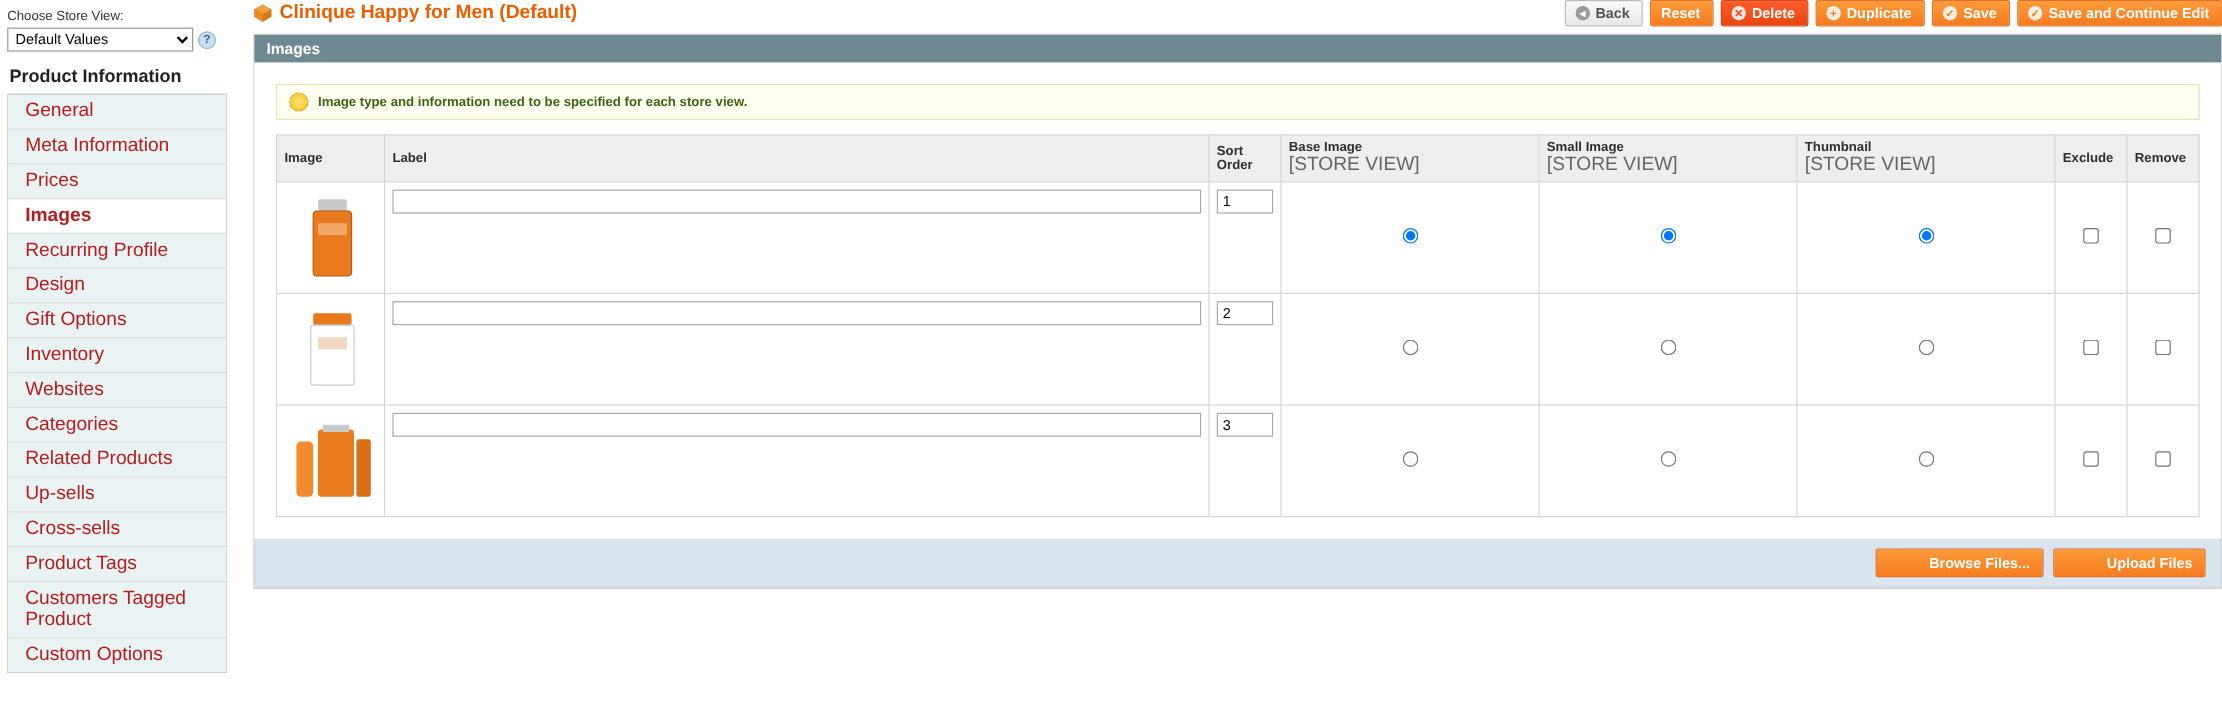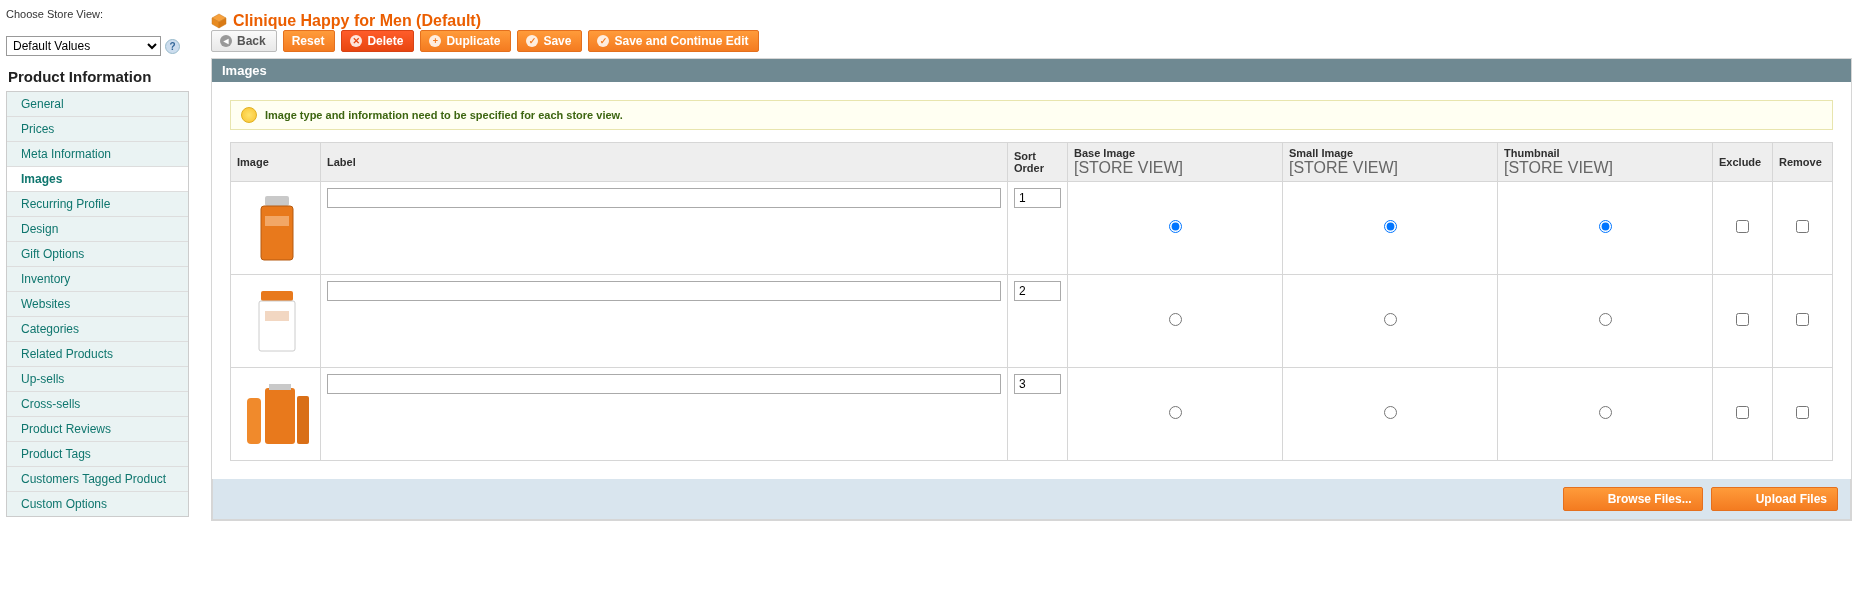--- a/index.html
+++ b/index.html
@@ -3,36 +3,36 @@
 <meta charset="utf-8">
 <style>
 * { box-sizing: border-box; margin: 0; padding: 0; }
 body { font-family: Arial, Helvetica, sans-serif; font-size: 12px; color: #2f2f2f; background: #fff; }
 
 .container { display: flex; width: 1852px; }
 
 
 .sidebar { width: 195px; flex-shrink: 0; padding: 4px 6px 0 6px; }
 .store-switcher { padding: 4px 0 8px 0; }
-.store-switcher .lbl { font-size: 11px; color: #333; margin-bottom: 16px; }
+.store-switcher .lbl { font-size: 11px; color: #333; margin-bottom: 3px; }
 .store-switcher-row { display: flex; align-items: center; gap: 4px; }
 .store-switcher select { width: 155px; height: 20px; border: 1px solid #999; font-size: 12px; background: #fff; padding: 0 2px; }
 .help-icon { width: 15px; height: 15px; border-radius: 50%; background: #cde; border: 1px solid #9bc; display:inline-flex; align-items:center; justify-content:center; color:#369; font-size:10px; font-weight:bold; }
 
 .section-title { font-size: 15px; font-weight: bold; color: #222; padding: 4px 0 6px 2px; }
 
 .tabs { border: 1px solid #ccc; border-top: none; }
-.tabs a { display:block; padding: 5px 0 5px 14px; font-size: 12px; color: #0f766e; text-decoration: none; border-top: 1px solid #ddd; background: #eaf3f3; }
+.tabs a { display:block; padding: 5px 0 5px 14px; font-size: 16px; color: #b91c1c; text-decoration: none; border-top: 1px solid #ddd; background: #eaf3f3; }
 .tabs a:first-child { border-top: 1px solid #ccc; }
 .tabs a.active { background: #fff; font-weight: bold; }
 
 
 .main { flex: 1; padding: 0 0 10px 16px; min-width:0; }
 
-.page-header { display: flex; justify-content: space-between; padding: 12px 0 6px 0; flex-direction: column; }
+.page-header { display: flex; justify-content: space-between; padding: 0 0 6px 0; }
 .page-title { display:flex; align-items:center; gap:6px; }
 .cube-icon { width:16px; height:16px; display:inline-block; }
 .cube-icon svg { width:16px; height:16px; }
 .page-title h3 { color: #eb5e00; font-size: 16px; font-weight: bold; }
 
 .btn-row { display:flex; gap:6px; }
 .btn { height: 22px; border: 1px solid; border-radius: 2px; padding: 0 10px 0 8px; font-size: 12px; font-weight: bold; cursor: pointer; display:inline-flex; align-items:center; gap:5px; }
 .btn .bi { width: 12px; height: 12px; display:inline-flex; align-items:center; justify-content:center; border-radius:50%; background: rgba(255,255,255,0.85); font-size: 9px; line-height:1; }
 .btn-gray { background: linear-gradient(#fafafa,#e8e8e8); border-color:#bbb; color:#555; }
 .btn-gray .bi { background:#999; color:#fff; }
@@ -77,33 +77,32 @@
       <div class="store-switcher-row">
         <select>
           <option>Default Values</option>
         </select>
         <span class="help-icon">?</span>
       </div>
     </div>
     <div class="section-title">Product Information</div>
     <div class="tabs" id="sidebar-tabs">
         <a href="#">General</a>
+        <a href="#">Meta Information</a>
         <a href="#">Prices</a>
-        <a href="#">Meta Information</a>
         <a href="#" class="active">Images</a>
         <a href="#">Recurring Profile</a>
         <a href="#">Design</a>
         <a href="#">Gift Options</a>
         <a href="#">Inventory</a>
         <a href="#">Websites</a>
         <a href="#">Categories</a>
         <a href="#">Related Products</a>
         <a href="#">Up-sells</a>
         <a href="#">Cross-sells</a>
-        <a href="#">Product Reviews</a>
         <a href="#">Product Tags</a>
         <a href="#">Customers Tagged Product</a>
         <a href="#">Custom Options</a>
       </div>
   </div>
 
   <div class="main">
 
     <div class="page-header">
       <div class="page-title">

